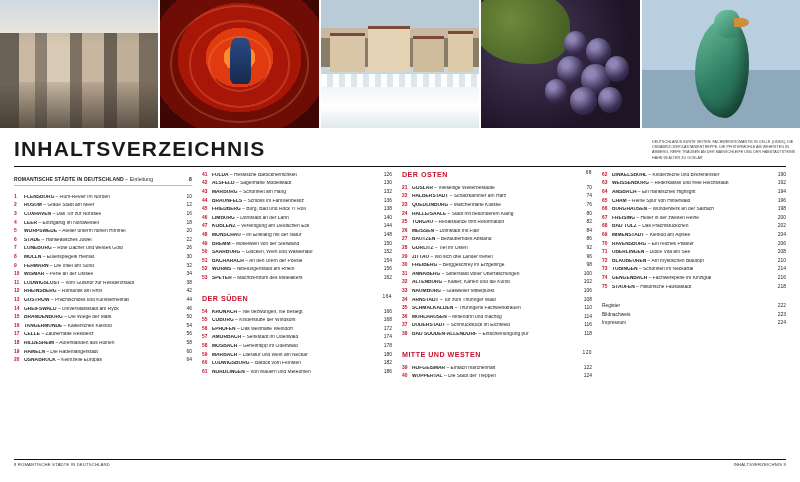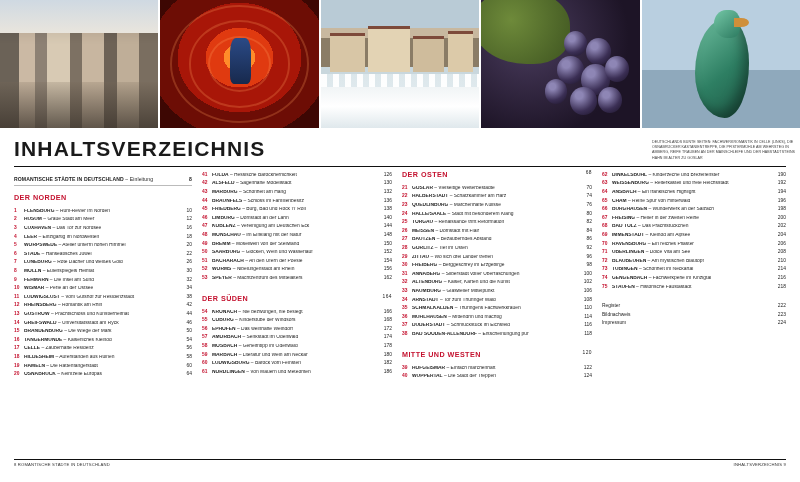--- a/index.html
+++ b/index.html
@@ -173,21 +173,20 @@
   <div class="cols">
 
     <div class="col c1">
       <div class="sec-intro">
         <span class="t"><span>ROMANTISCHE STÄDTE IN DEUTSCHLAND</span>
         <span style="font-weight:400">– Einleitung</span></span>
         <span class="pg">8</span>
       </div>
       <div class="sec-intro-rule"></div>
 
-      <div class="sec-head sec-norden">DER NORDEN</div>
       <ul class="entries">
         <li>
             <span class="num">1</span>
             <span class="txt"><b>FLENSBURG</b> <span>– Rum-Revier im Norden</span></span>
             <span class="pg">10</span>
           </li>
         <li>
             <span class="num">2</span>
             <span class="txt"><b>HUSUM</b> <span>– Graue Stadt am Meer</span></span>
             <span class="pg">12</span>

